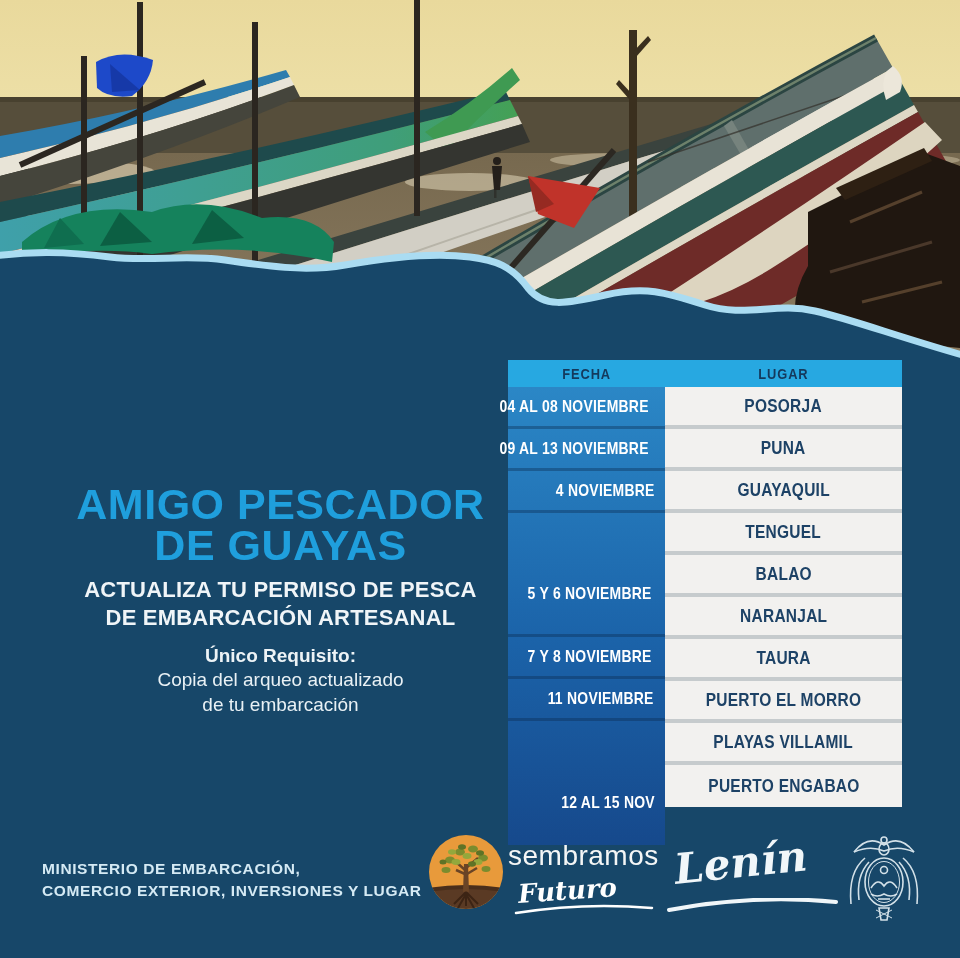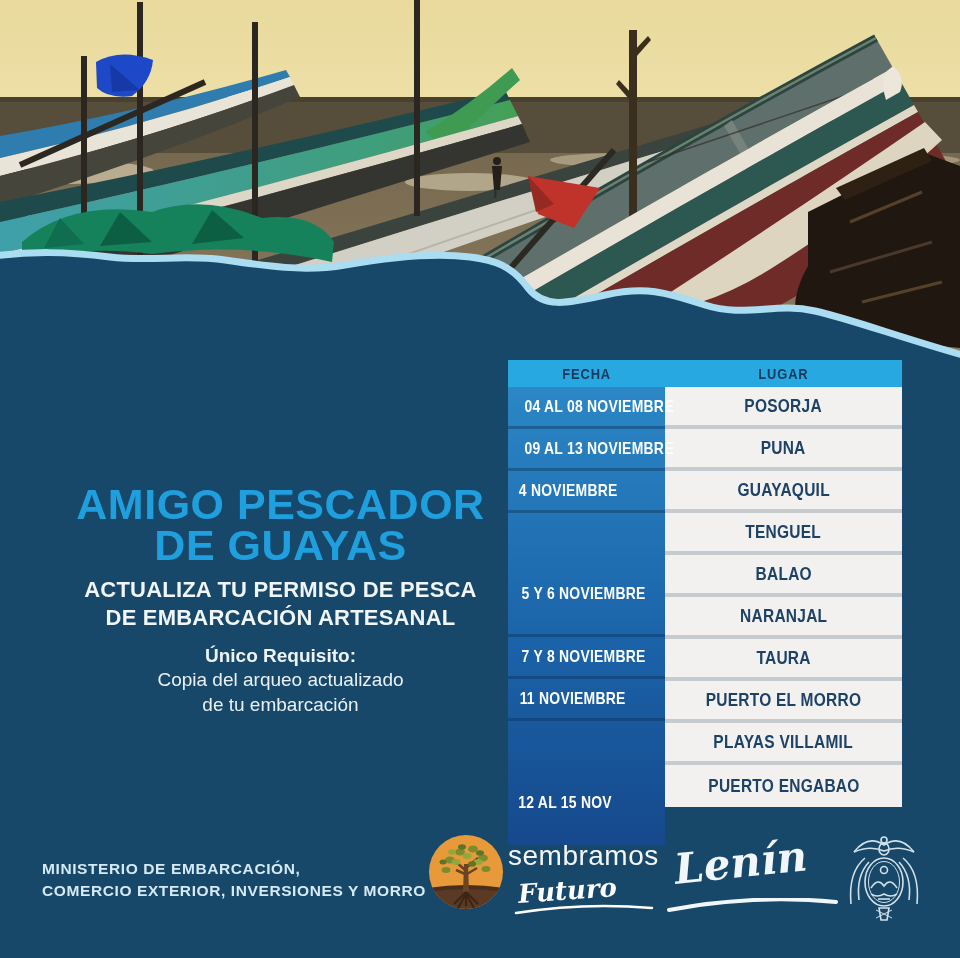--- a/index.html
+++ b/index.html
@@ -19,21 +19,21 @@
   .req-line{font-size:19px;line-height:25px;font-weight:normal;color:#e9f1f5;}
   
   .table{position:absolute;left:508px;top:360px;width:394px;}
   .thead{display:flex;height:27px;background:#27a8e1;}
   .th{display:flex;align-items:center;justify-content:center;font-size:14px;font-weight:bold;color:#14395c;}
   .th span{display:inline-block;transform:scaleX(.92);letter-spacing:1px;white-space:nowrap;}
   .th-fecha{width:157px;}
   .th-lugar{flex:1;}
   .tbody{display:flex;}
   .col-dates{width:157px;background:linear-gradient(180deg,#2b87c6 0%,#1b63a9 55%,#16498c 100%);display:flex;flex-direction:column;}
-  .dcell{height:42px;box-sizing:border-box;display:flex;align-items:center;justify-content:flex-start;border-bottom:3px solid rgba(10,42,78,.38);}
+  .dcell{height:42px;box-sizing:border-box;display:flex;align-items:center;justify-content:flex-end;border-bottom:3px solid rgba(10,42,78,.38);}
   .dcell.h2{height:84px;margin-top:40px;}
   .dcell:last-child{border-bottom:none;}
   .dcell span{display:inline-block;transform:scaleX(.82);font-size:17px;font-weight:bold;color:#fff;white-space:nowrap;letter-spacing:.3px;}
   .col-places{flex:1;display:flex;flex-direction:column;}
   .pcell{height:42px;box-sizing:border-box;background:#f2f1ef;border-bottom:4px solid #c6cbcd;display:flex;align-items:center;justify-content:center;}
   .pcell:last-child{border-bottom:none;}
   .pcell span{display:inline-block;transform:scaleX(.86);font-size:18px;font-weight:bold;color:#1d4266;white-space:nowrap;letter-spacing:.3px;}
   
   .ministry{position:absolute;left:42px;top:858px;font-size:15.5px;font-weight:bold;letter-spacing:.6px;color:#d5eaf4;line-height:22px;}
   .sembramos{position:absolute;left:428px;top:834px;display:flex;align-items:flex-start;}
@@ -257,21 +257,21 @@
         </div>
       <div class="pcell">
           <span>PUERTO ENGABAO</span>
         </div>
     </div>
   </div>
 </div>
 
 <div class="ministry">
   <div>MINISTERIO DE EMBARCACIÓN,</div>
-  <div>COMERCIO EXTERIOR, INVERSIONES Y MORRO</div>
+  <div>COMERCIO EXTERIOR, INVERSIONES Y LUGAR</div>
 </div>
 
 <div class="sembramos">
   <svg class="tree-badge" viewBox="0 0 76 76" width="76" height="76">
     <defs>
         <clipPath id="treeclip">
           <circle cx="38" cy="38" r="37"></circle>
         </clipPath>
       </defs>
     <circle cx="38" cy="38" r="37" fill="#e89a3b"></circle>

